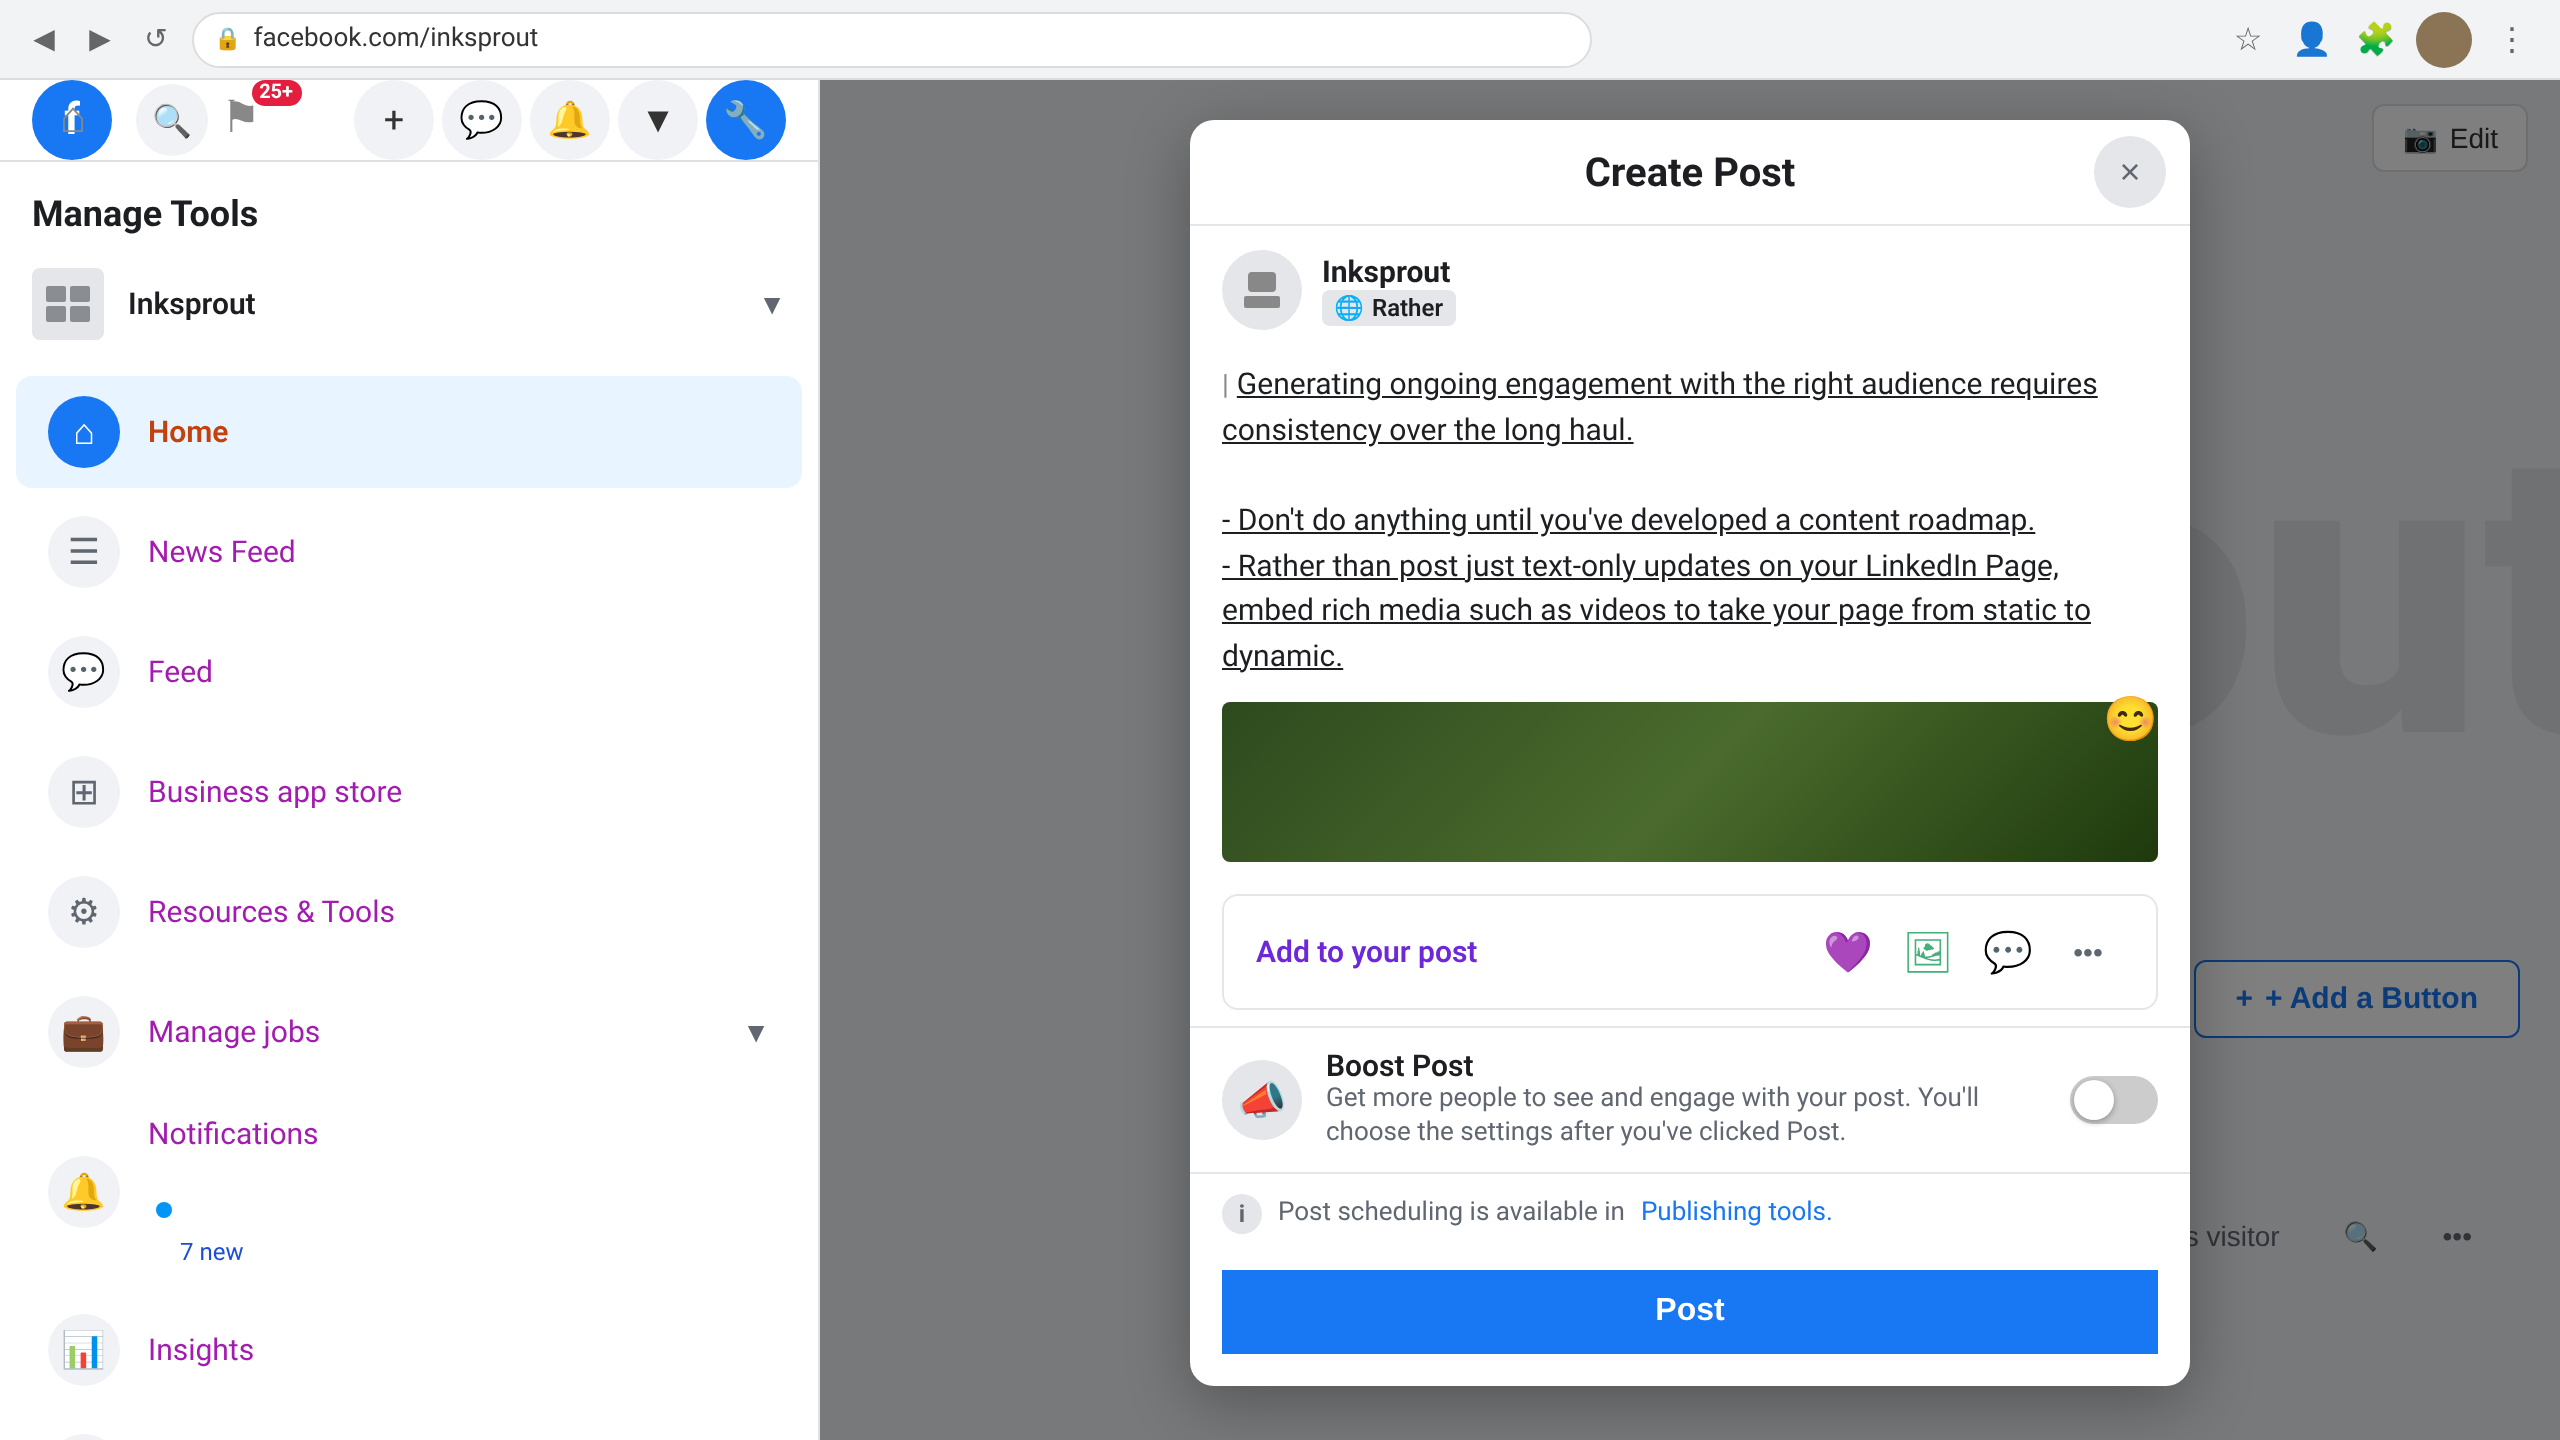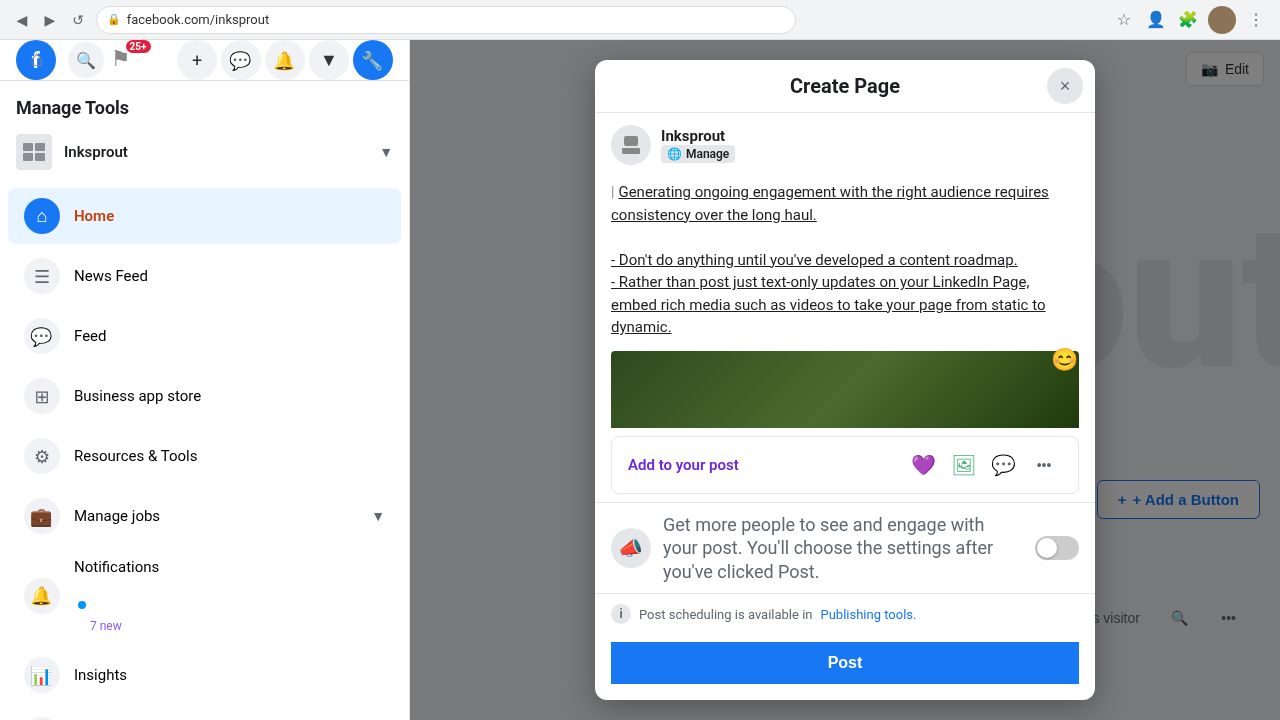--- a/index.html
+++ b/index.html
@@ -246,36 +246,36 @@
       align-items: center;
       justify-content: center;
       font-size: 18px;
       color: #606770;
       background: #f0f2f5;
       flex-shrink: 0;
     }
     .nav-icon.active-icon { background: #1877f2; color: white; }
     .nav-label {
       font-size: 15px;
-      color: #000000;
+      color: #a21caf;
       font-weight: 400;
     }
     .nav-label.active { font-weight: 600; color: #c2410c; }
     .nav-item-right { margin-left: auto; color: #606770; font-size: 14px; }
 
     .notification-dot {
       width: 8px;
       height: 8px;
       background: #0095f6;
       border-radius: 50%;
       margin-left: 4px;
     }
     .notification-text {
       font-size: 12px;
-      color: #8b5cf6;
+      color: #1d4ed8;
       margin-top: 43px;
     }
 
     
     .right-content {
       flex: 1;
       background: #f0f2f5;
       position: relative;
       overflow: hidden;
     }
@@ -518,21 +518,21 @@
       border-radius: 50%;
       background: #e4e6ea;
       display: flex;
       align-items: center;
       justify-content: center;
       font-size: 20px;
       color: #1c1e21;
     }
     .boost-text { flex: 1; }
     .boost-title { font-size: 15px; font-weight: 600; color: #1c1e21; }
-    .boost-desc { font-size: 18px; color: #606770; line-height: 1.3; }
+    .boost-desc { font-size: 13px; color: #606770; line-height: 1.3; }
     .toggle {
       width: 44px;
       height: 24px;
       background: #ccc;
       border-radius: 12px;
       position: relative;
       cursor: pointer;
     }
     .toggle-knob {
       width: 20px;
@@ -727,34 +727,34 @@
         <span>View as visitor</span>
       </button>
       <button class="sub-btn">🔍</button>
       <button class="sub-btn">•••</button>
     </div>
 
     <div class="modal-overlay">
       <div class="modal">
 
         <div class="modal-header">
-          <span class="modal-title">Create Page</span>
+          <span class="modal-title">Create Post</span>
           <button class="modal-close">×</button>
         </div>
 
         <div class="modal-user-row">
           <div class="modal-avatar">
             <div class="modal-avatar-top"></div>
             <div class="modal-avatar-bottom"></div>
           </div>
           <div class="modal-user-info">
             <span class="modal-username">Inksprout</span>
             <div class="modal-audience">
               <span>🌐</span>
-              <span>Manage</span>
+              <span>Rather</span>
             </div>
           </div>
         </div>
 
         <div class="modal-body">
           <div class="modal-text">
             <span style="font-size:14px;color:#888;margin-right:4px;">|</span>Generating ongoing engagement with the right audience requires consistency over the long haul.<br><br>- Don't do anything until you've developed a content roadmap.<br>- Rather than post just text-only updates on your LinkedIn Page, embed rich media such as videos to take your page from static to dynamic.
           </div>
           <button class="emoji-btn">😊</button>
           <div class="modal-image"></div>
@@ -774,20 +774,21 @@
             </button>
             <button class="post-icon-btn">
               <span style="color:#606770;font-size:14px;">•••</span>
             </button>
           </div>
         </div>
 
         <div class="boost-section">
           <div class="boost-megaphone">📣</div>
           <div class="boost-text">
+            <div class="boost-title">Boost Post</div>
             <div class="boost-desc">Get more people to see and engage with your post. You'll choose the settings after you've clicked Post.</div>
           </div>
           <div class="toggle">
             <div class="toggle-knob"></div>
           </div>
         </div>
 
         <div class="scheduling-note">
           <div class="info-icon">i</div>
           <span>Post scheduling is available in </span>

